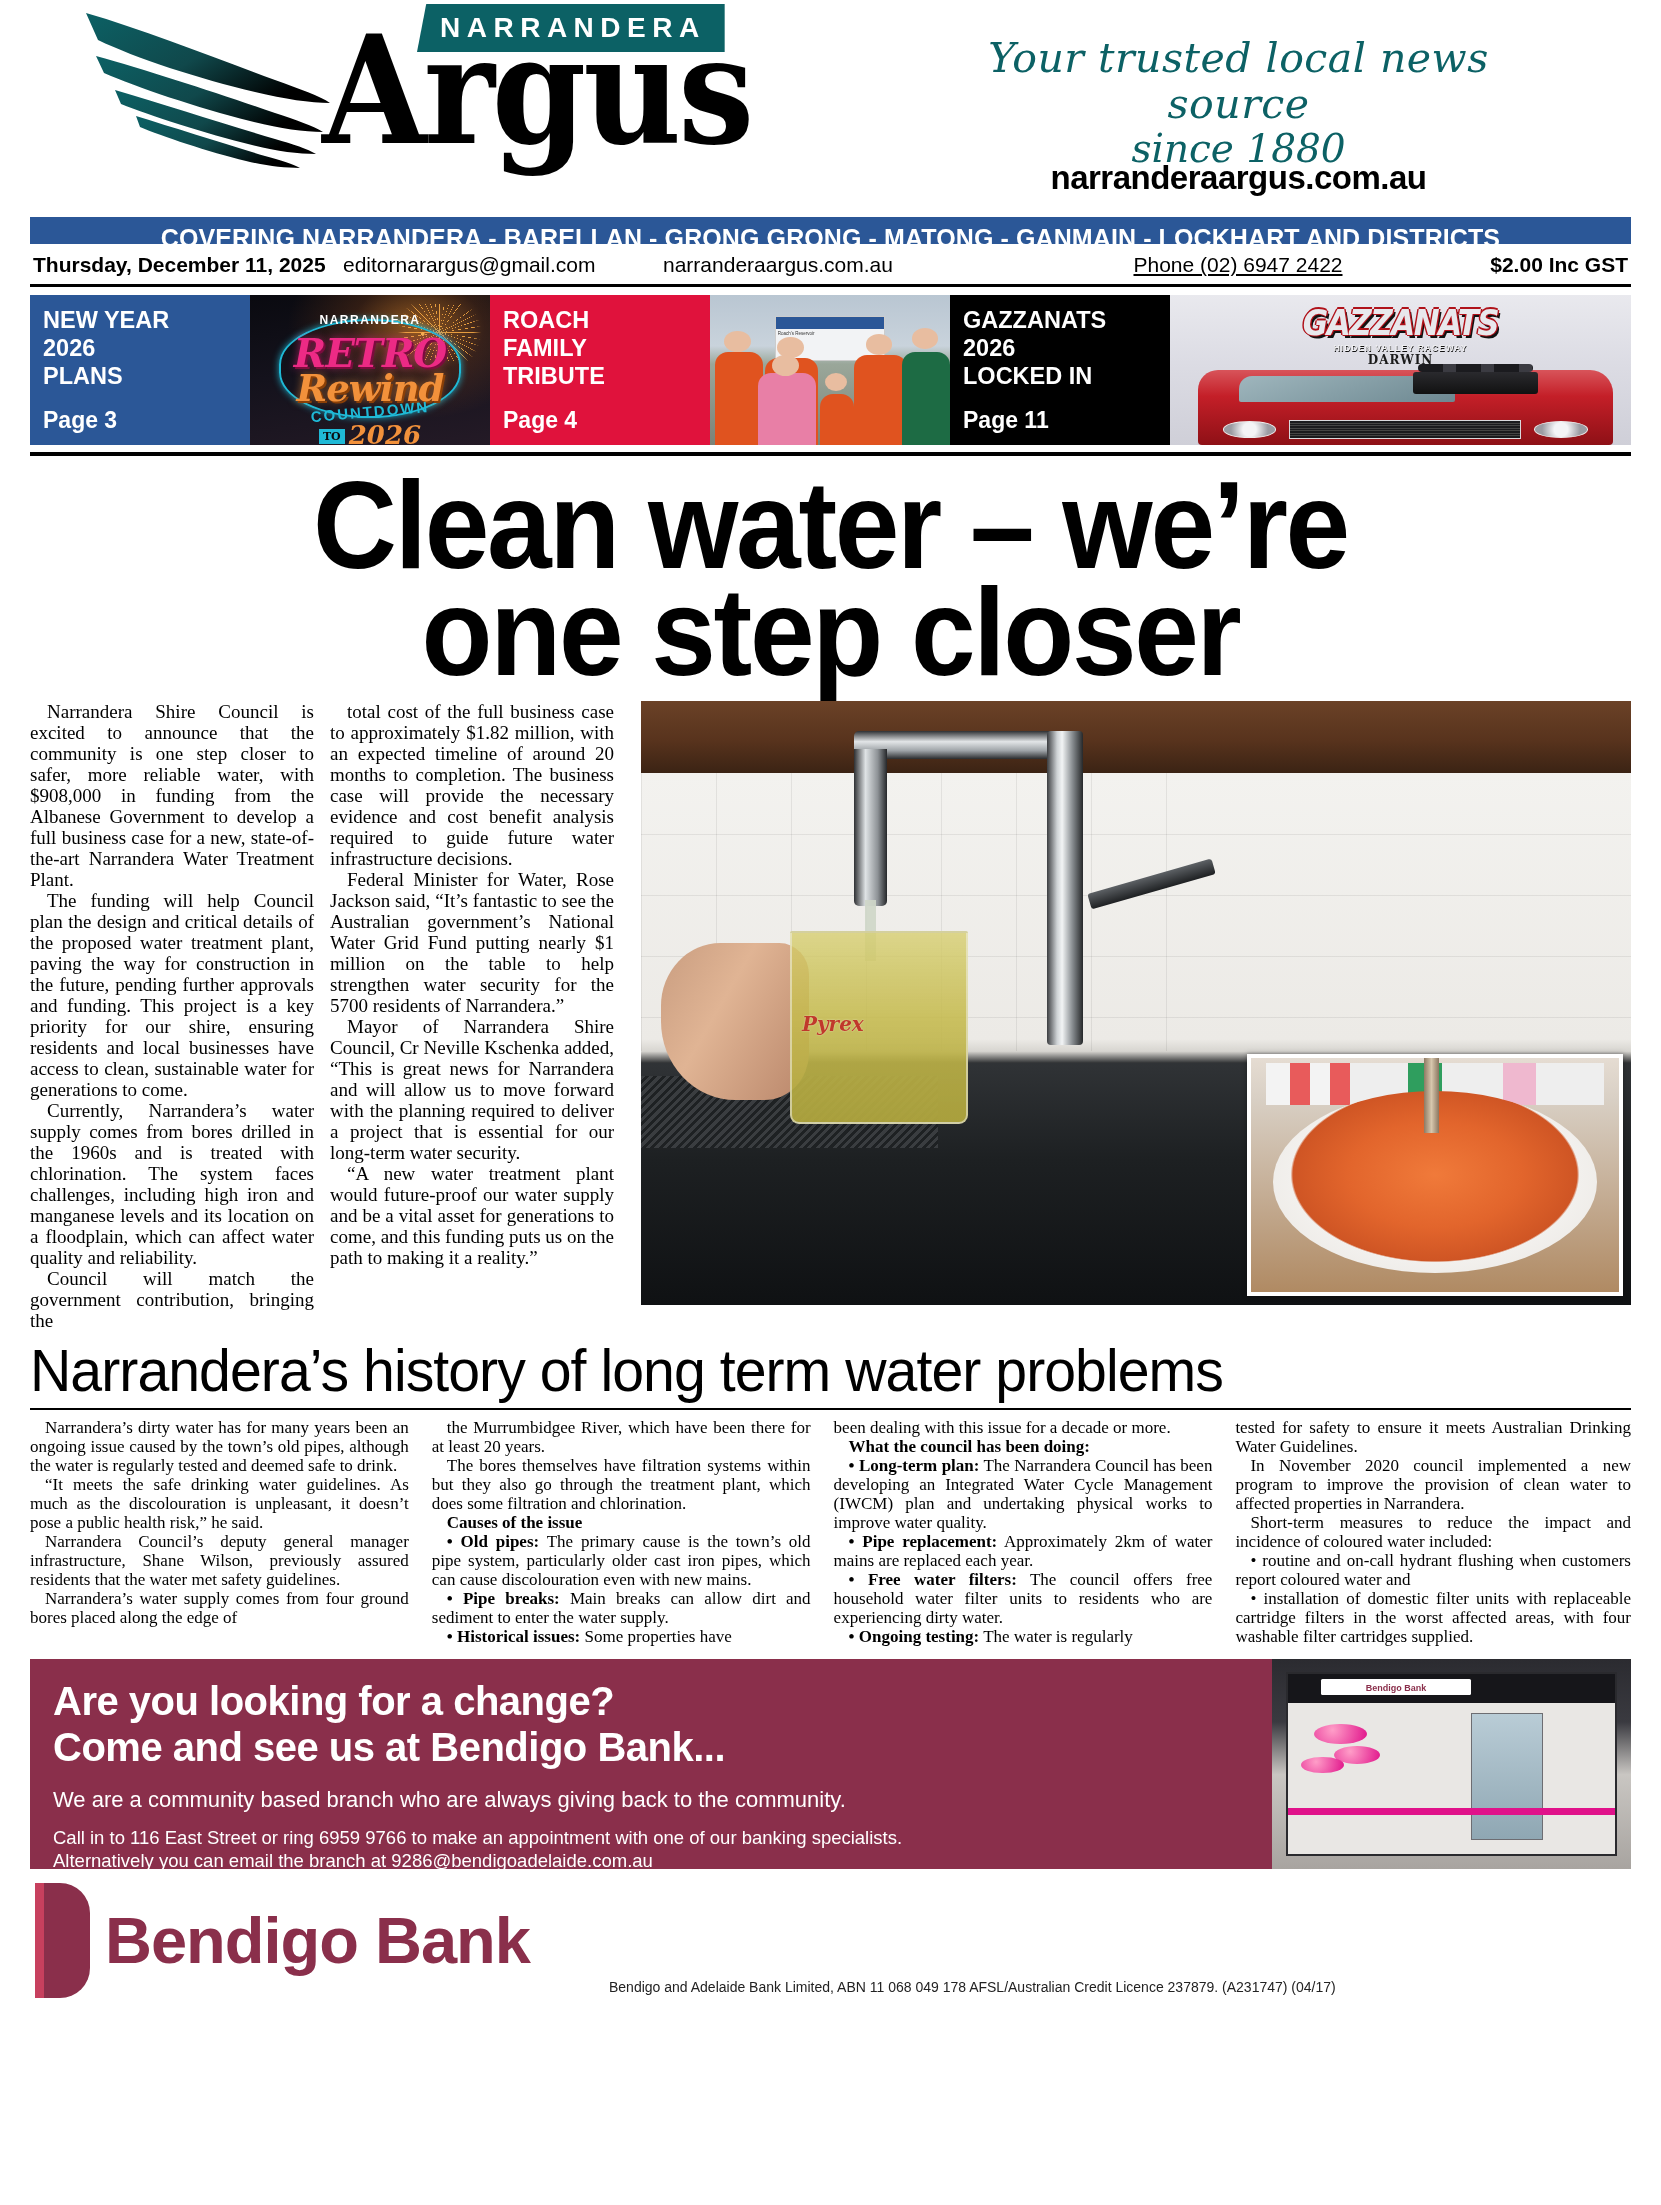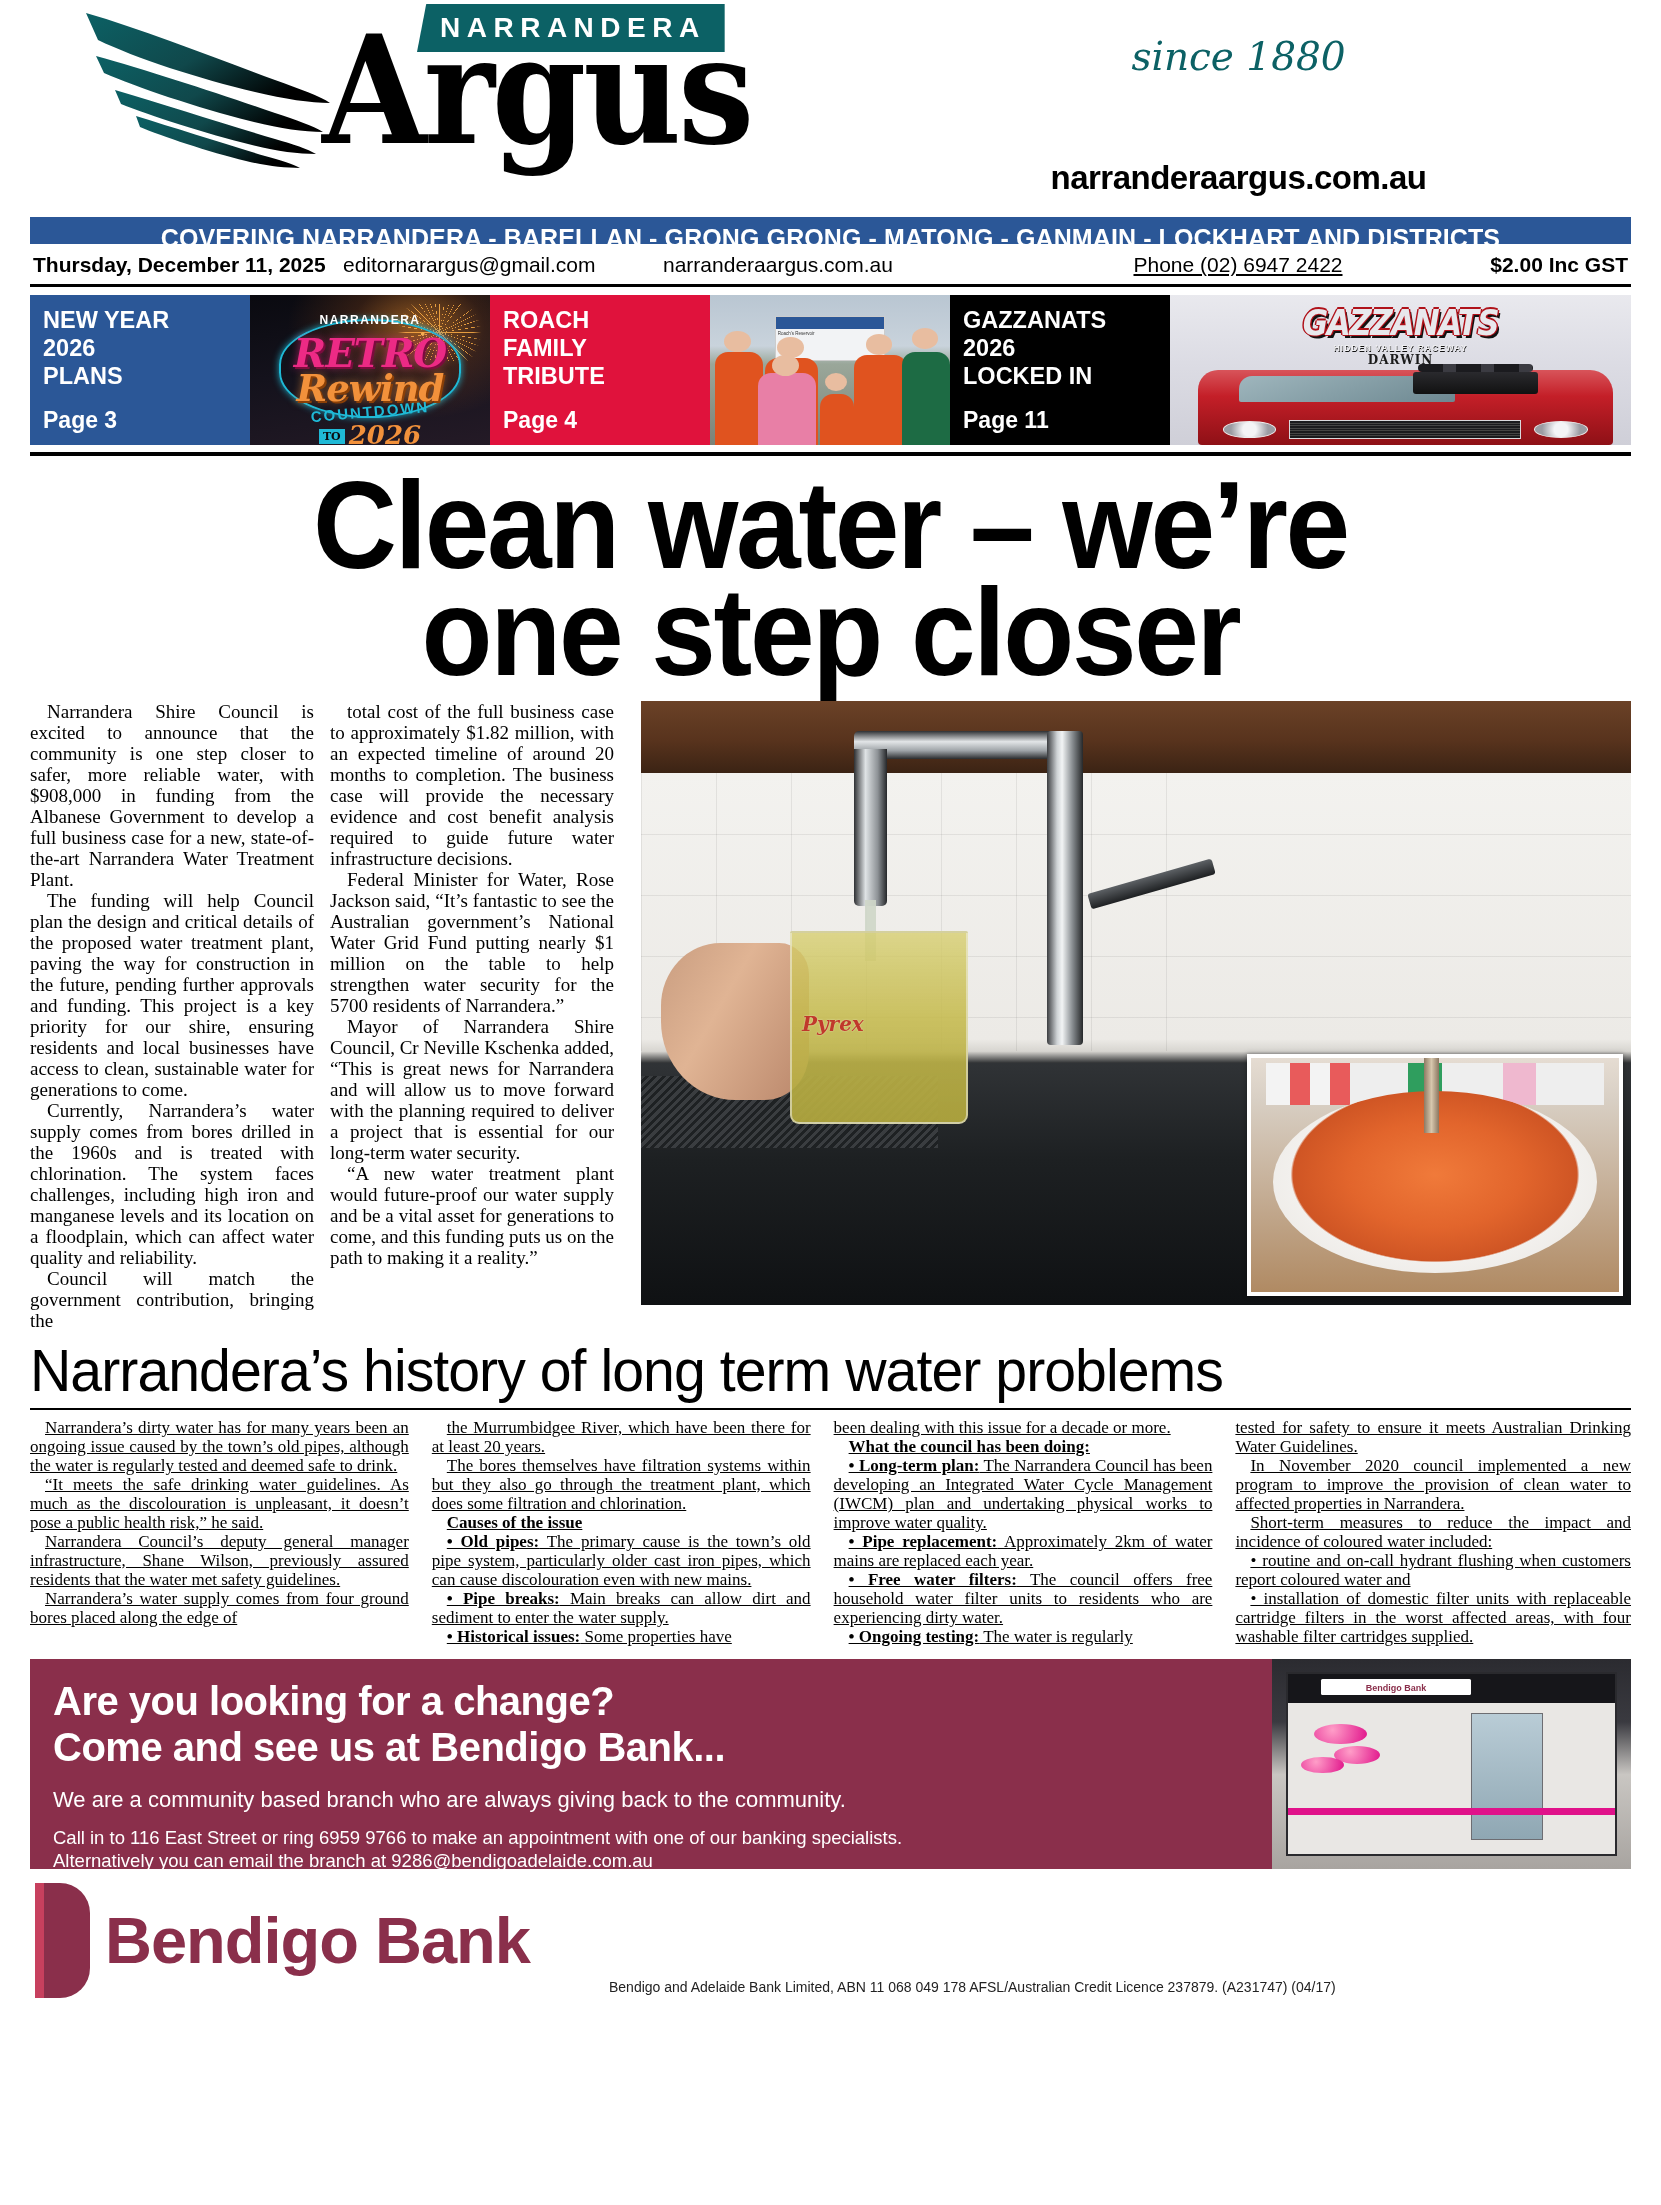--- a/index.html
+++ b/index.html
@@ -392,21 +392,21 @@
     line-height: 63px;
     letter-spacing: -1px;
     margin-top: 9px;
     transform: scaleX(0.97);
     transform-origin: left center;
     white-space: nowrap;
   }
   .rule-thin { height: 2px; background: #000; margin: 5px 0 8px; }
 
   
-  .sec-wrap { display: flex; gap: 6px; text-decoration: underline; }
+  .sec-wrap { display: flex; gap: 6px; }
   .sec-col {
     width: 25%;
     padding-right: 17px;
     font-family: "Liberation Serif", serif;
     font-size: 17px;
     line-height: 19px;
     text-align: justify;
     hyphens: auto;
   }
   .sec-col:last-child { padding-right: 0; }
@@ -524,20 +524,21 @@
         <path d="M72 6 C190 40 330 96 450 140 C500 158 540 172 560 186 C520 186 470 178 410 164 C300 138 170 96 96 60 Z" fill="url(#wg)"></path>
         <path d="M92 92 C200 122 340 168 450 206 C492 220 528 232 546 244 C506 244 456 236 400 222 C296 196 172 154 108 126 Z" fill="url(#wg)"></path>
         <path d="M130 160 C230 190 350 228 450 258 C486 268 516 278 532 288 C496 288 452 282 404 270 C312 248 198 210 142 188 Z" fill="url(#wg)"></path>
         <path d="M172 212 C250 236 350 268 430 292 C460 300 486 308 500 316 C468 316 432 312 392 302 C318 284 222 252 180 234 Z" fill="url(#wg)"></path>
       </svg>
       <div class="narrandera-banner">NARRANDERA</div>
       <div class="argus-word">Argus</div>
     </div>
 
     <div class="tagline-block">
+      <div class="tagline1">Your trusted local news source</div>
       <div class="tagline2">since 1880</div>
     </div>
     <div class="masthead-url">narranderaargus.com.au</div>
   </div>
 
   <div class="covering-bar">COVERING NARRANDERA - BARELLAN - GRONG GRONG - MATONG - GANMAIN - LOCKHART AND DISTRICTS</div>
 
   <div class="info-line">
     <div class="info-date">Thursday, December 11, 2025</div>
     <div class="info-email">editornarargus@gmail.com</div>

